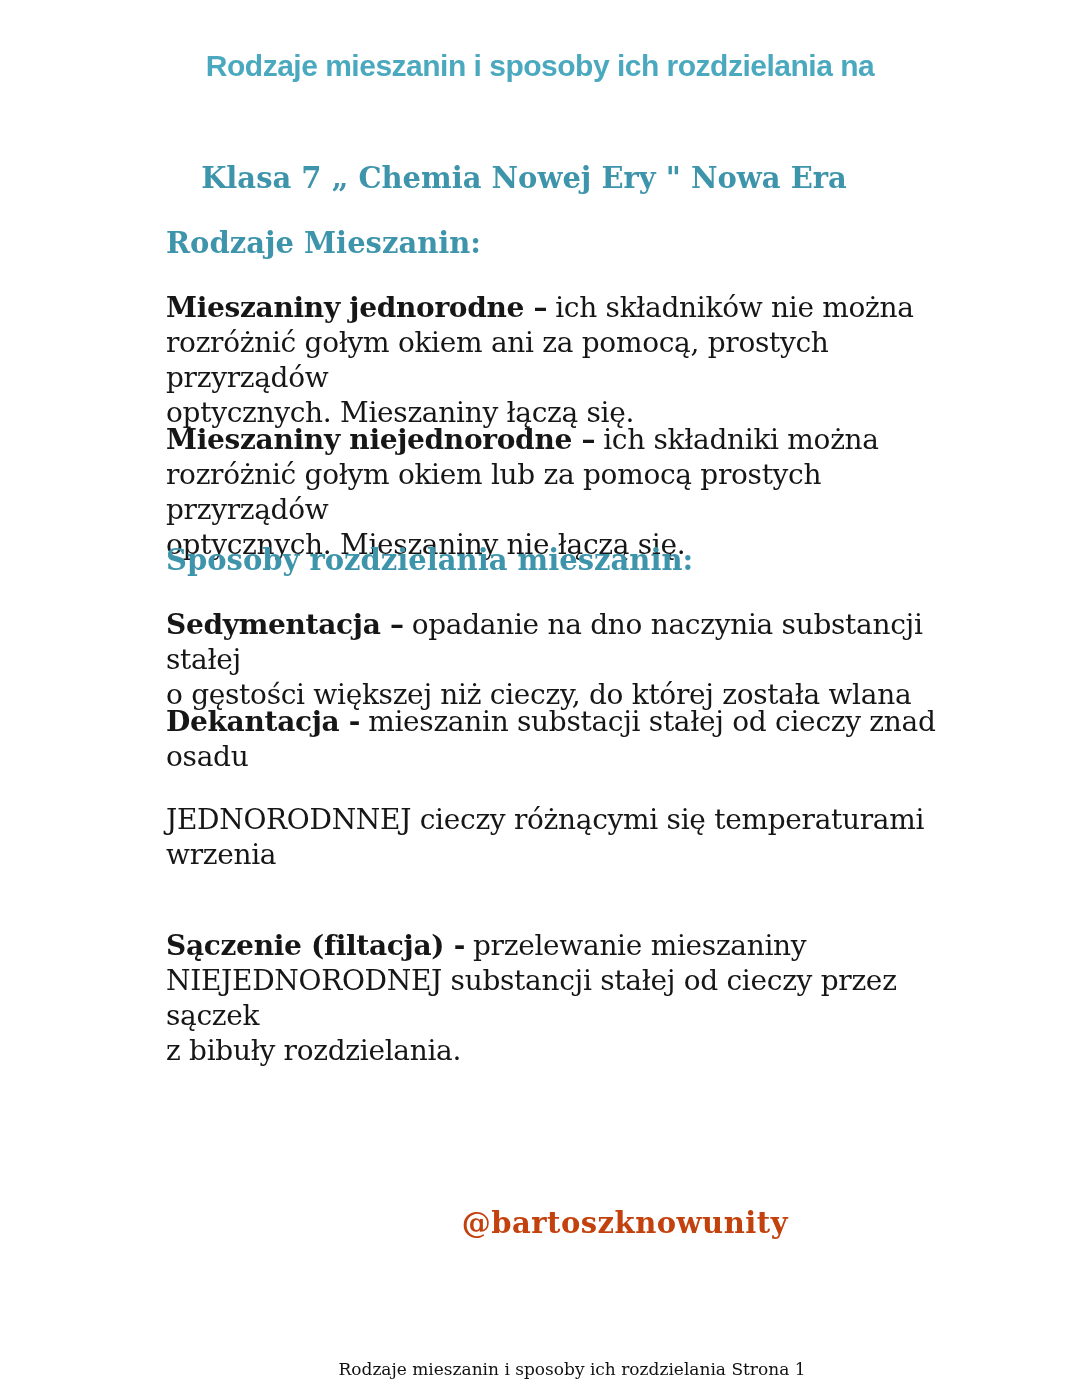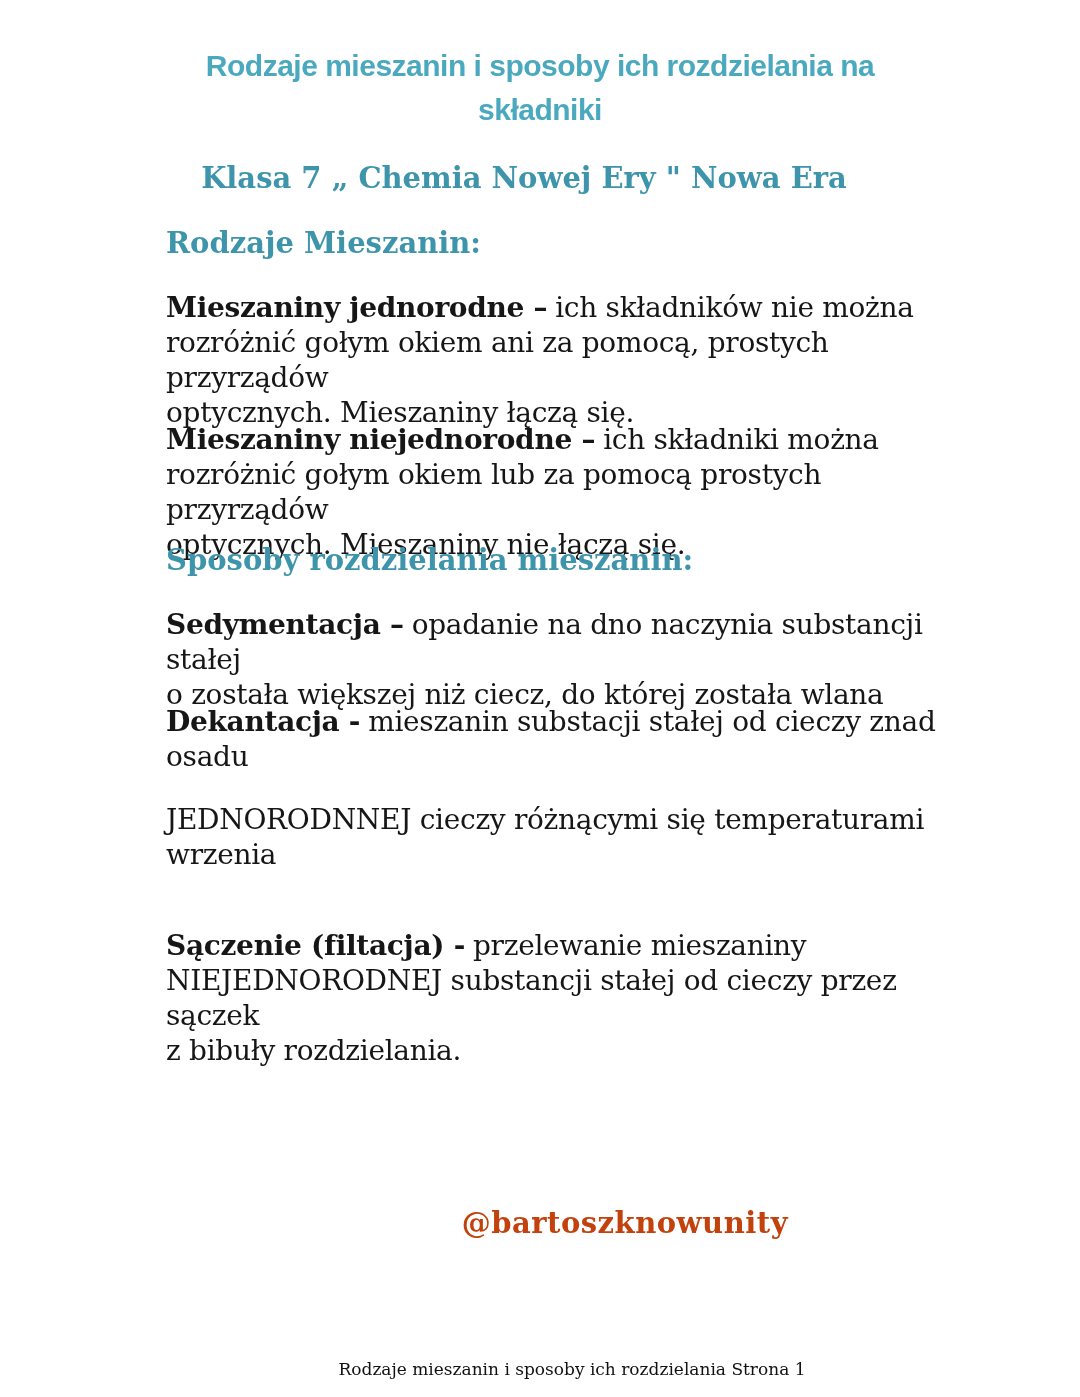--- a/index.html
+++ b/index.html
@@ -65,21 +65,20 @@
     padding-left:32px;
   }
 </style>
 </head>
 <body>
 
 <div class="page">
 
   <h1 class="doc-title">
     <span class="tline">Rodzaje mieszanin i sposoby ich rozdzielania na</span>
-    <span class="tline">składniki</span>
   </h1>
 
   <h2 class="doc-subtitle">Klasa 7 „ Chemia Nowej Ery " Nowa Era</h2>
 
   <h3 class="section-heading heading-1">Rodzaje Mieszanin:</h3>
 
   <p class="para para-1">
     <span class="line"><b class="term">Mieszaniny jednorodne –</b><span class="rest">ich składników nie można</span></span>
     <span class="line">rozróżnić gołym okiem ani za pomocą, prostych przyrządów</span>
     <span class="line">optycznych. Mieszaniny łączą się.</span>
@@ -88,21 +87,21 @@
   <p class="para para-2">
     <span class="line"><b class="term">Mieszaniny niejednorodne –</b><span class="rest">ich składniki można</span></span>
     <span class="line">rozróżnić gołym okiem lub za pomocą prostych przyrządów</span>
     <span class="line">optycznych. Mieszaniny nie łączą się.</span>
   </p>
 
   <h3 class="section-heading heading-2">Sposoby rozdzielania mieszanin:</h3>
 
   <p class="para para-3">
     <span class="line"><b class="term">Sedymentacja –</b><span class="rest">opadanie na dno naczynia substancji stałej</span></span>
-    <span class="line">o została większej niż ciecz, do której została wlana</span>
+    <span class="line">o gęstości większej niż cieczy, do której została wlana</span>
   </p>
 
   <p class="para para-4">
     <span class="line"><b class="term">Dekantacja -</b><span class="rest">mieszanin substacji stałej od cieczy znad</span></span>
     <span class="line">osadu</span>
   </p>
 
   <p class="para para-5">
     <span class="line">JEDNORODNNEJ cieczy różnącymi się temperaturami</span>
     <span class="line">wrzenia</span>

